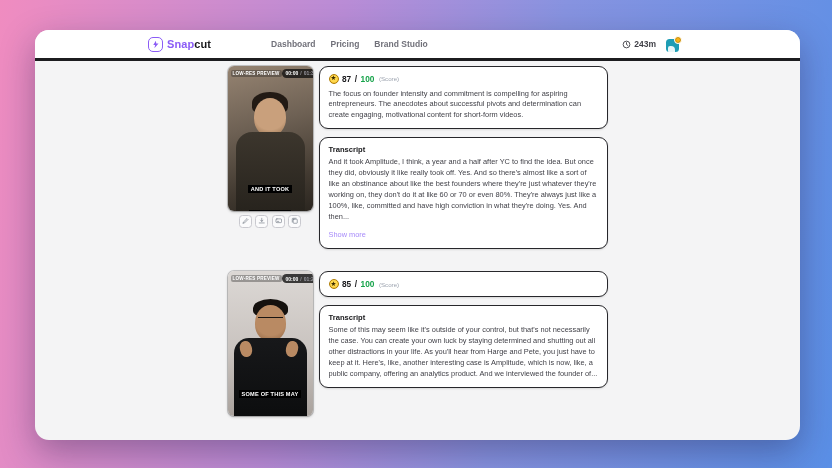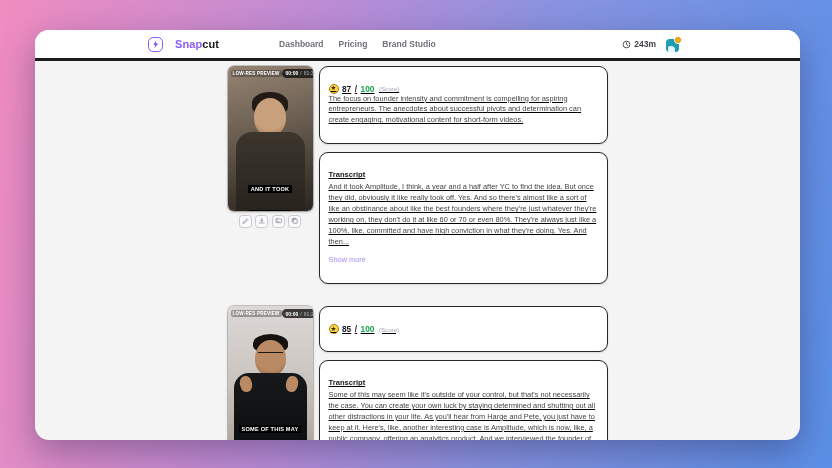--- a/index.html
+++ b/index.html
@@ -13,21 +13,21 @@
     position:absolute; left:35px; top:30px; width:765px; height:410px;
     background:#f4f4f5; border-radius:14px; overflow:hidden;
     box-shadow:0 12px 34px rgba(30,20,60,.35);
   }
   
   .navbar {
     height:28px; background:#ffffff; display:flex; align-items:center;
     padding:0 118px 0 113px;
   }
   .nav-divider { height:2.5px; background:#1c1c1f; }
-  .logo { display:flex; align-items:center; gap:12px; }
+  .logo { display:flex; align-items:center; gap:4px; }
   .logo-badge {
     width:15px; height:15px; border:1.6px solid #8b5cf6; border-radius:5px;
     display:flex; align-items:center; justify-content:center; background:#fff;
   }
   .logo-badge svg { width:9px; height:9px; }
   .logo-text { font-size:11px; font-weight:800; letter-spacing:.1px; }
   .logo-text .p1 { color:#8b5cf6; }
   .logo-text .p2 { color:#18181b; }
   .nav-links { display:flex; gap:15px; margin-left:16px;padding-left:44px; }
   .nav-link { font-size:8.5px; font-weight:600; color:#71717a; cursor:pointer; }
@@ -101,36 +101,35 @@
   }
   .toolbar { display:flex; gap:3.5px; justify-content:center; margin-top:4px; }
   .tool-btn {
     width:13px; height:13px; border:1px solid #c9c9cf; border-radius:3.5px; background:#fbfbfc;
     display:flex; align-items:center; justify-content:center; cursor:pointer; padding:0;
   }
   .tool-btn svg { width:7.5px; height:7.5px; stroke:#4b5563; fill:none; stroke-width:1.6; stroke-linecap:round; stroke-linejoin:round; }
   
   .cards { flex:1; display:flex; flex-direction:column; gap:8px; }
   .card {
-    background:#ffffff; border:1.6px solid #27272b; border-radius:9px; padding:17px 9px;
+    background:#ffffff; border:1.6px solid #27272b; border-radius:9px; padding:7px 9px;
     box-shadow:0 1px 2px rgba(0,0,0,.12);
-    text-decoration:underline;
   }
   .score-head { display:flex; align-items:center; gap:3.5px; }
   .medal {
     width:10px; height:10px; border-radius:50%;
     background:radial-gradient(circle at 50% 45%, #ffd84d 0 55%, #e8a91a 100%);
     border:1px solid #b07c00; display:flex; align-items:center; justify-content:center;
     color:#3a2b00; font-size:6.5px; line-height:1;
   }
   .score-val { font-size:8.3px; font-weight:800; color:#18181b; }
   .score-sep { font-size:8.3px; font-weight:800; color:#18181b; }
   .score-max { font-size:8.3px; font-weight:800; color:#16a34a; }
   .score-label { font-size:6.2px; color:#9ca3af; margin-left:1px; }
-  .summary { font-size:7.4px; line-height:1.48; color:#3f3f46; }
+  .summary { margin-top:5px; font-size:7.4px; line-height:1.48; color:#3f3f46; }
   .tr-head { font-size:7.6px; font-weight:800; color:#18181b; margin-bottom:3px; }
   .tr-text { font-size:7.4px; line-height:1.48; color:#3f3f46; }
   .show-more { display:inline-block; margin-top:2.5px; font-size:7.4px; color:#a78bfa; cursor:pointer; }
 </style>
 </head>
 <body>
 
 <div class="window">
 
   <div class="navbar">

